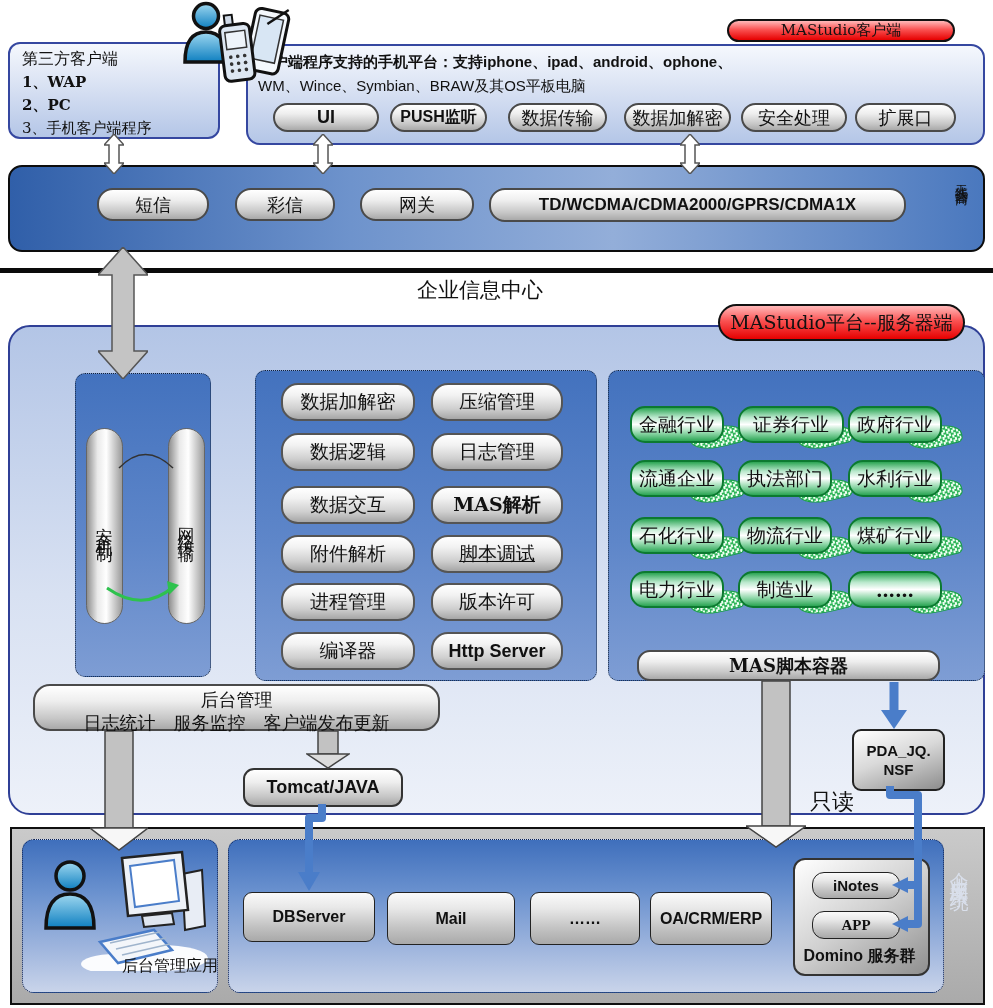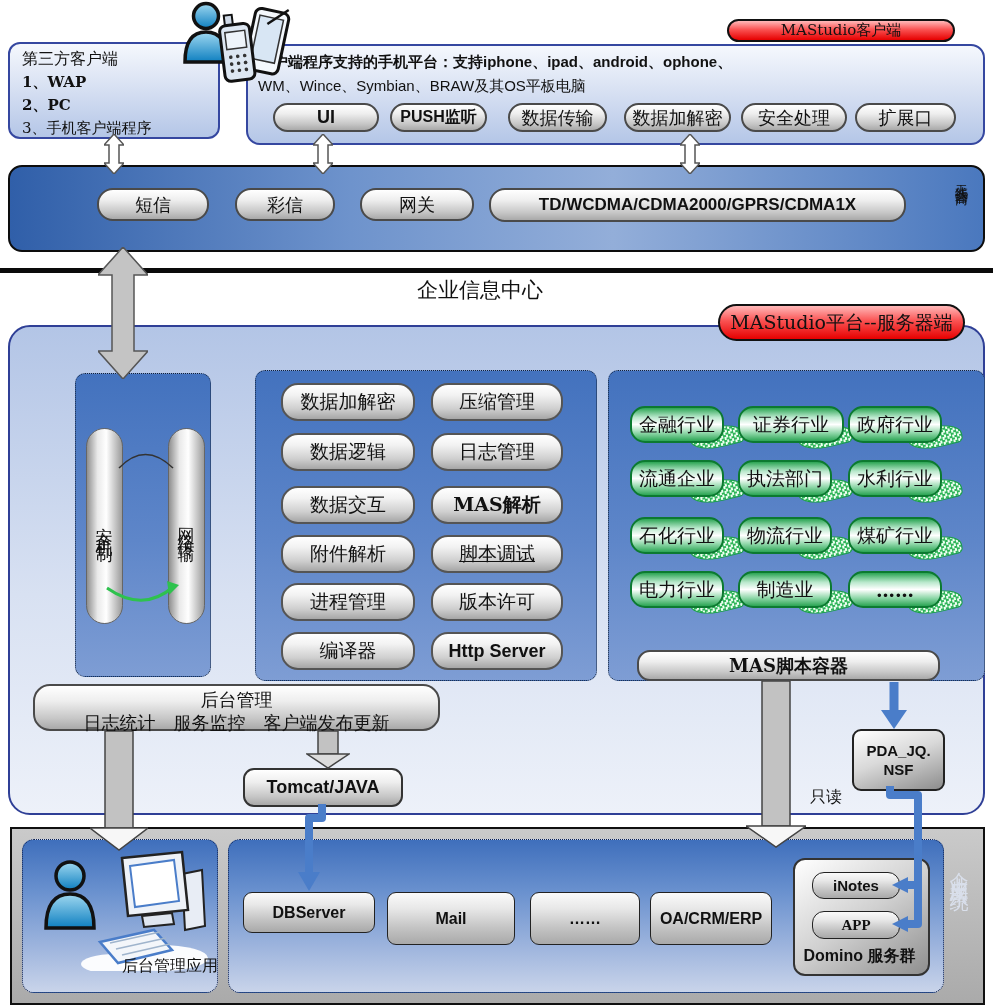--- a/index.html
+++ b/index.html
@@ -293,21 +293,21 @@
     <line x1="16" y1="0" x2="16" y2="30" stroke="#4a7dc9" stroke-width="9"></line>
     <polygon points="3,28 29,28 16,47" fill="#4a7dc9"></polygon>
   </svg>
 
   <div class="abs flexc" style="left:852px;top:729px;width:89px;height:58px;border:2px solid #222;border-radius:9px;background:linear-gradient(160deg,#ffffff 0%,#d9d9d9 45%,#8d8d8d 100%);z-index:6;text-align:center;">
     <div class="lat" style="font-size:15px;line-height:19px;">
       <div>PDA_JQ.</div>
       <div>NSF</div>
     </div>
   </div>
-  <div class="abs" style="left:810px;top:787px;font-size:16px;text-align:right;">只读</div>
+  <div class="abs" style="left:810px;top:787px;font-size:22px;text-align:right;">只读</div>
 
   <svg class="abs" style="left:876px;top:786px;z-index:8;" width="56" height="152" viewBox="0 0 56 152">
     <path d="M14 0 V9 H42 V138 H30" fill="none" stroke="#4a7dc9" stroke-width="8" stroke-linejoin="round"></path>
     <path d="M42 99 H30" fill="none" stroke="#4a7dc9" stroke-width="8"></path>
     <polygon points="32,91 32,107 16,99" fill="#4a7dc9"></polygon>
     <polygon points="32,130 32,146 16,138" fill="#4a7dc9"></polygon>
   </svg>
 
   <div class="abs graybig" style="left:10px;top:827px;width:975px;height:178px;"></div>
   <div class="abs vtext" style="left:950px;top:857px;font-size:19px;line-height:20px;letter-spacing:4px;color:#d9dfeb;">企业应用系统</div>
@@ -327,21 +327,21 @@
       <polygon points="112,70 142,67 144,78 114,81" fill="#dfe6f0" stroke="#222" stroke-width="2"></polygon>
       <polygon points="70,96 124,84 142,104 88,117" fill="#f3f6fa" stroke="#4a7dc9" stroke-width="2.5"></polygon>
       <line x1="80" y1="97" x2="130" y2="86" stroke="#9fb4cc" stroke-width="1.5"></line>
       <line x1="86" y1="103" x2="136" y2="92" stroke="#9fb4cc" stroke-width="1.5"></line>
       <line x1="92" y1="109" x2="140" y2="98" stroke="#9fb4cc" stroke-width="1.5"></line>
     </g>
   </svg>
   <div class="abs" style="left:22px;top:956px;width:196px;text-align:right;font-size:16px;">后台管理应用</div>
 
   <div class="abs bluebox" style="left:228px;top:839px;width:716px;height:154px;"></div>
-  <div class="abs botbtn flexc" style="left:243px;top:892px;width:132px;height:41px;">
+  <div class="abs botbtn flexc" style="left:243px;top:892px;width:132px;height:50px;">
       <span>DBServer</span>
     </div>
   <div class="abs botbtn flexc" style="left:387px;top:892px;width:128px;height:53px;">
       <span>Mail</span>
     </div>
   <div class="abs botbtn flexc" style="left:530px;top:892px;width:110px;height:53px;">
       <span>……</span>
     </div>
   <div class="abs botbtn flexc" style="left:650px;top:892px;width:122px;height:53px;">
       <span>OA/CRM/ERP</span>

